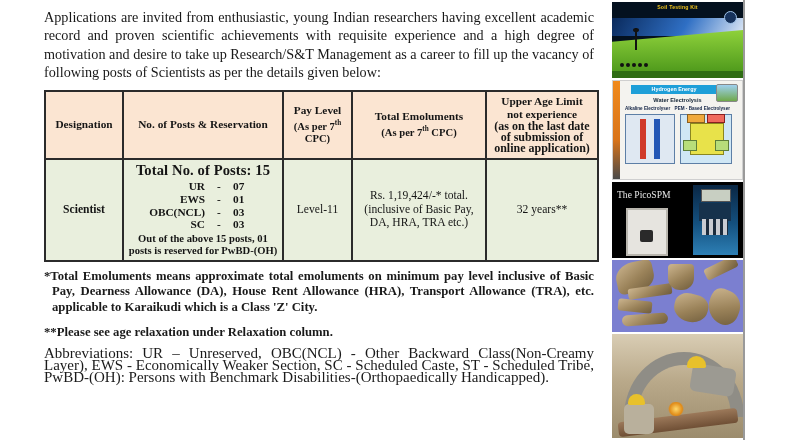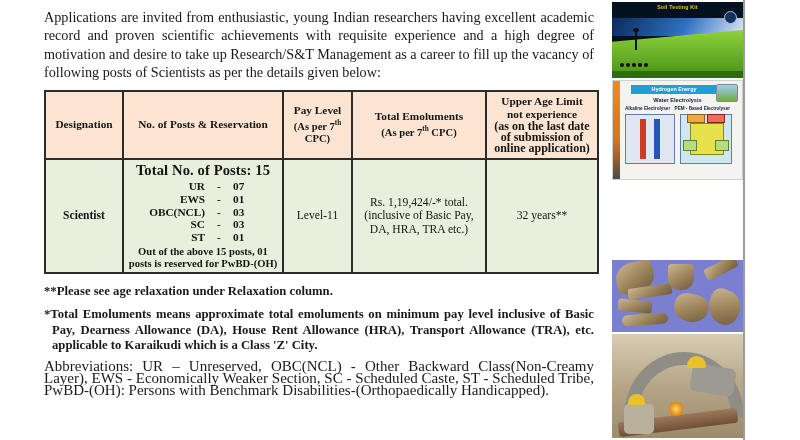--- a/index.html
+++ b/index.html
@@ -479,38 +479,33 @@
               <div class="prow">
                 <span class="pcat">OBC(NCL)</span>
                 <span class="pdash">-</span>
                 <span class="pnum">03</span>
               </div>
               <div class="prow">
                 <span class="pcat">SC</span>
                 <span class="pdash">-</span>
                 <span class="pnum">03</span>
               </div>
-              <div class="prow">
-                <span class="pcat">ST</span>
-                <span class="pdash">-</span>
-                <span class="pnum">01</span>
-              </div>
             </div>
             <div class="posts-note">Out of the above 15 posts, 01 posts is reserved for PwBD-(OH)</div>
           </td>
           <td class="pay-cell">Level-11</td>
           <td class="emol-cell">Rs. 1,19,424/-* total. (inclusive of Basic Pay, DA, HRA, TRA etc.)</td>
           <td class="age-cell">32 years**</td>
         </tr>
       </tbody>
     </table>
 
+    <p class="note">*Total Emoluments means approximate total emoluments on minimum pay level inclusive of Basic Pay, Dearness Allowance (DA), House Rent Allowance (HRA), Transport Allowance (TRA), etc. applicable to Karaikudi which is a Class 'Z' City.</p>
+
     <p class="note note2">**Please see age relaxation under Relaxation column.</p>
-
-    <p class="note">*Total Emoluments means approximate total emoluments on minimum pay level inclusive of Basic Pay, Dearness Allowance (DA), House Rent Allowance (HRA), Transport Allowance (TRA), etc. applicable to Karaikudi which is a Class 'Z' City.</p>
 
 
     <p class="abbrev">Abbreviations: UR – Unreserved, OBC(NCL) - Other Backward Class(Non-Creamy Layer), EWS - Economically Weaker Section, SC - Scheduled Caste, ST - Scheduled Tribe, PwBD-(OH): Persons with Benchmark Disabilities-(Orthopaedically Handicapped).</p>
   </div>
 
   <div class="imgcol">
 
     <div class="shot shot-instr">
       <div class="instr-wall"></div>
       <div class="instr-socket"></div>
@@ -553,20 +548,31 @@
       </div>
       <div class="hyd-cellR">
         <div class="tbox1"></div>
         <div class="tbox2"></div>
         <div class="mem"></div>
         <div class="hyd-gl" style="left:2px;"></div>
         <div class="hyd-gl" style="right:2px;"></div>
       </div>
     </div>
 
+    <div class="shot shot-pico">
+      <div class="pico-title">The PicoSPM</div>
+      <div class="pico-cab">
+          <i></i>
+        </div>
+      <div class="pico-inst">
+        <div class="pico-scr"></div>
+        <div class="pico-body"></div>
+        <div class="pico-legs"></div>
+      </div>
+    </div>
 
     <div class="shot shot-metal">
       <div class="mpiece mp1"></div>
       <div class="mpiece mp2"></div>
       <div class="mpiece mp3"></div>
       <div class="mpiece mp4"></div>
       <div class="mpiece mp5"></div>
       <div class="mpiece mp6"></div>
       <div class="mpiece mp7"></div>
       <div class="mpiece mp8"></div>

